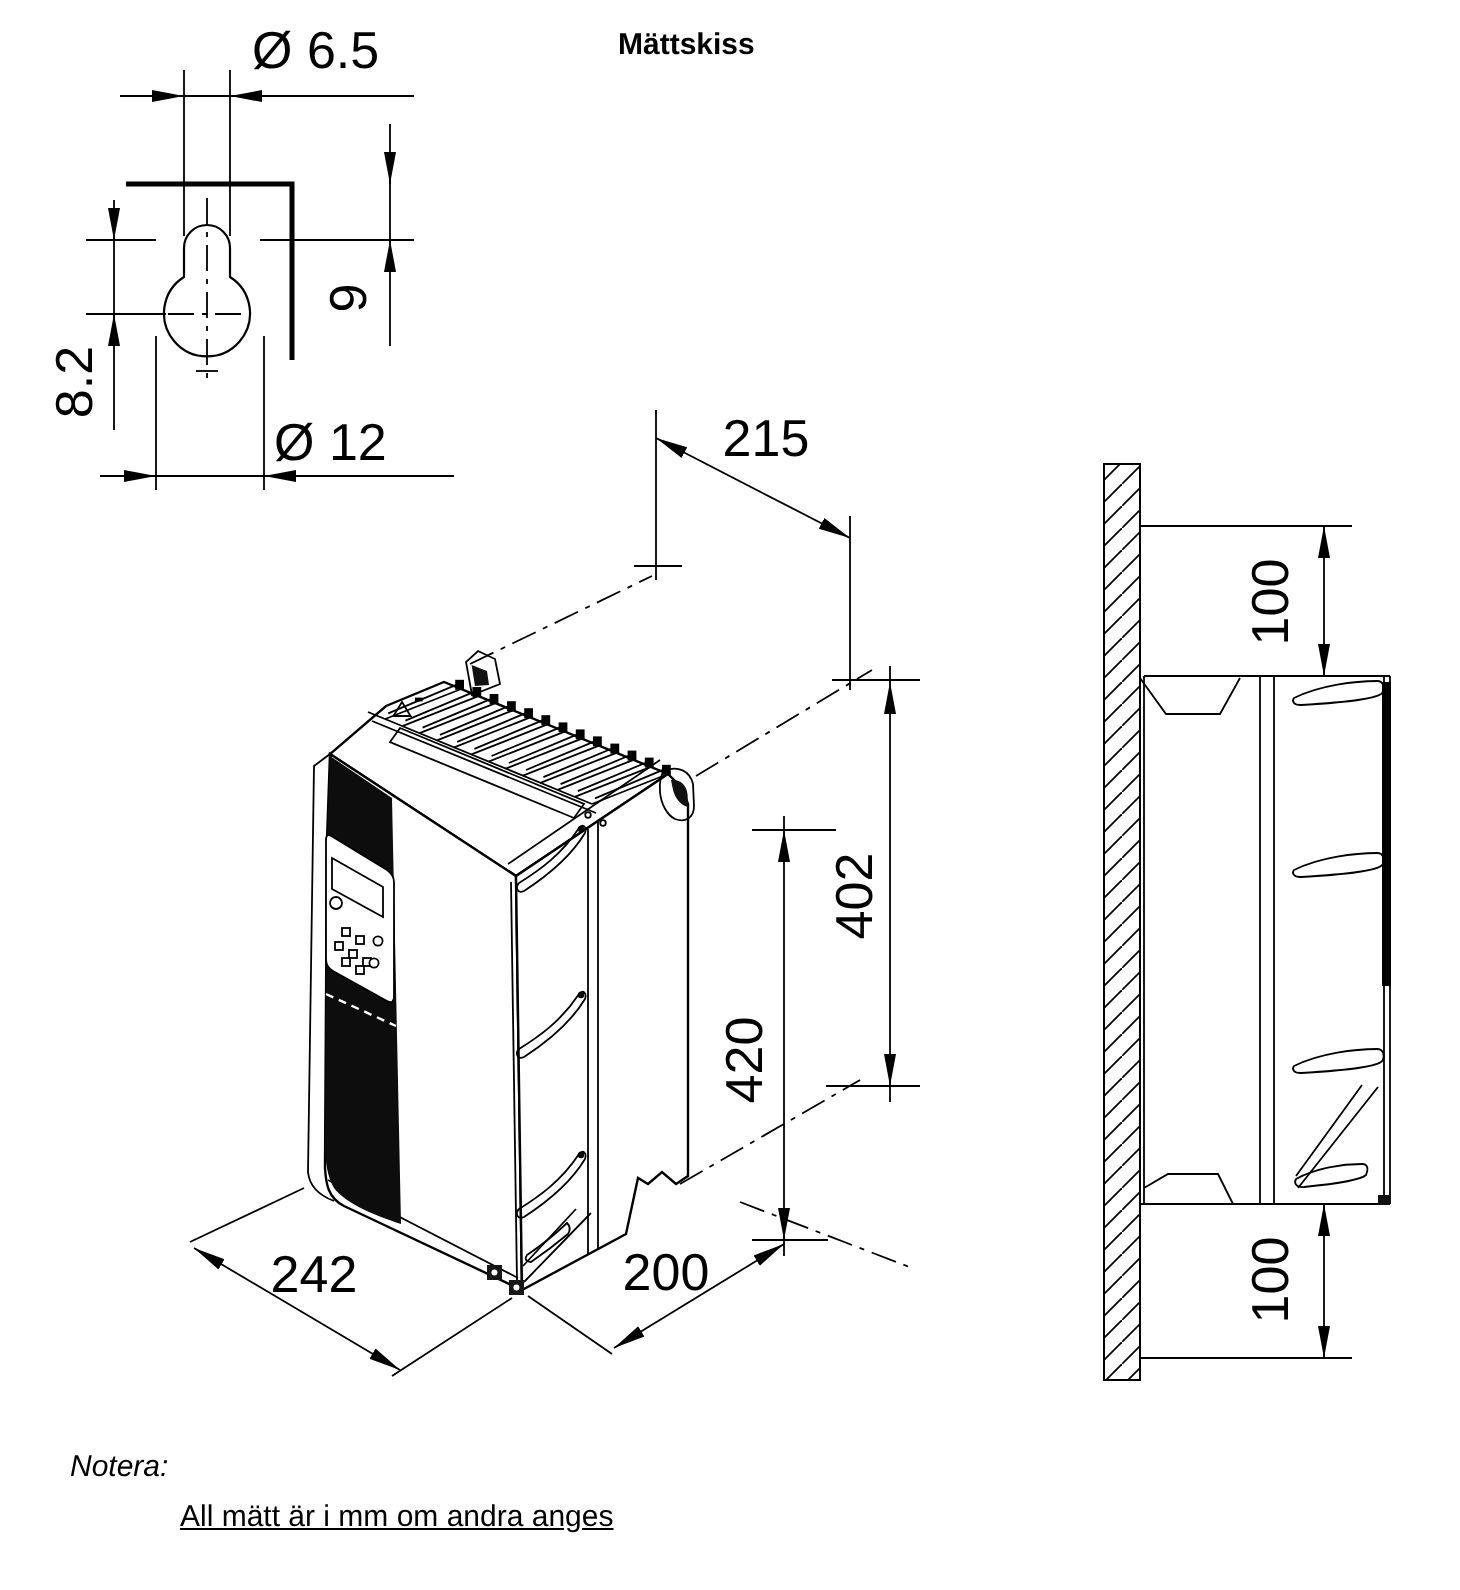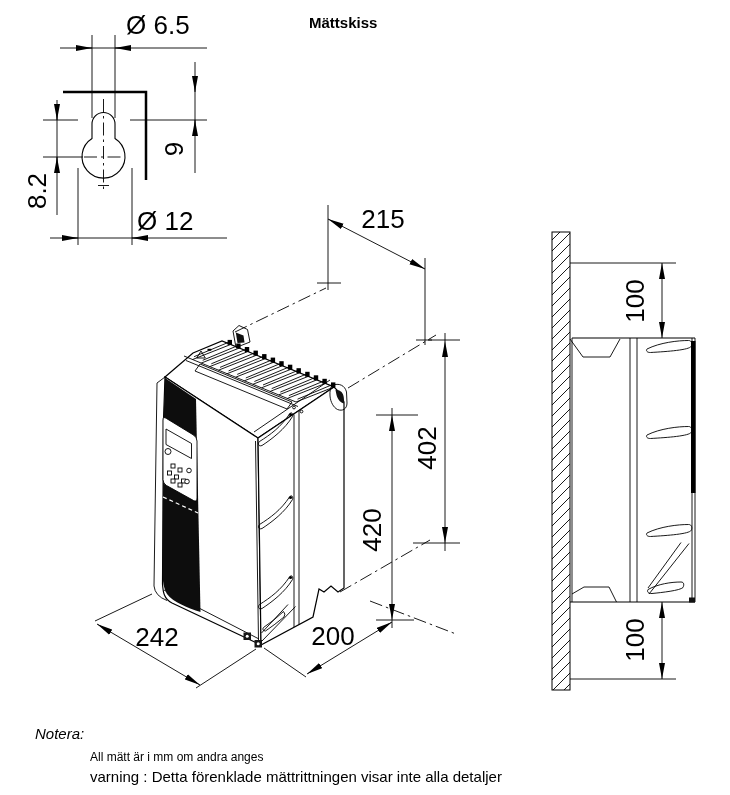--- a/index.html
+++ b/index.html
@@ -9,21 +9,21 @@
   svg text{font-family:"Liberation Sans",sans-serif;font-size:26px;fill:#000;}
   .ln{stroke:#000;stroke-width:1.1;fill:none;}
   .thin{stroke:#000;stroke-width:0.9;fill:none;}
   .thick{stroke:#000;stroke-width:2.5;fill:none;}
   .dd{stroke:#000;stroke-width:0.9;fill:none;stroke-dasharray:13 4 2.5 4;}
   .facefill{fill:#fff;stroke:#000;stroke-width:1.2;}
   .blackfill{fill:#0d0d0d;stroke:none;}
   .btn{fill:#fff;stroke:#000;stroke-width:0.9;}
   .title-text{position:absolute;left:309px;top:14px;font-size:15px;font-weight:bold;text-align:right;}
   .note-head{position:absolute;left:35px;top:725px;font-size:15px;font-style:italic;}
-  .note-1{position:absolute;left:90px;top:750px;font-size:12px;}
+  .note-1{position:absolute;left:90px;top:750px;font-size:15px;text-decoration:underline;}
   .note-2{position:absolute;left:90px;top:768px;font-size:15px;}
 </style>
 </head>
 <body>
 
 <div id="stage">
 
   <div class="title-text">Mättskiss</div>
 
   <svg id="drawing" width="730" height="795" viewBox="0 0 730 795">
@@ -220,14 +220,13 @@
       </g>
 
       <path class="thin" d="M570,679 H676"></path>
       <line class="thin" x1="662" y1="602" x2="662" y2="679" marker-start="url(#arrS)" marker-end="url(#arr)"></line>
       <text transform="translate(644,640) rotate(-90)" text-anchor="middle">100</text>
     </g>
   </svg>
 
   <div class="note-head">Notera:</div>
   <div class="note-1">All mätt är i mm om andra anges</div>
-  <div class="note-2">varning : Detta förenklade mättrittningen visar inte alla detaljer</div>
 </div>
 
 </body></html>

